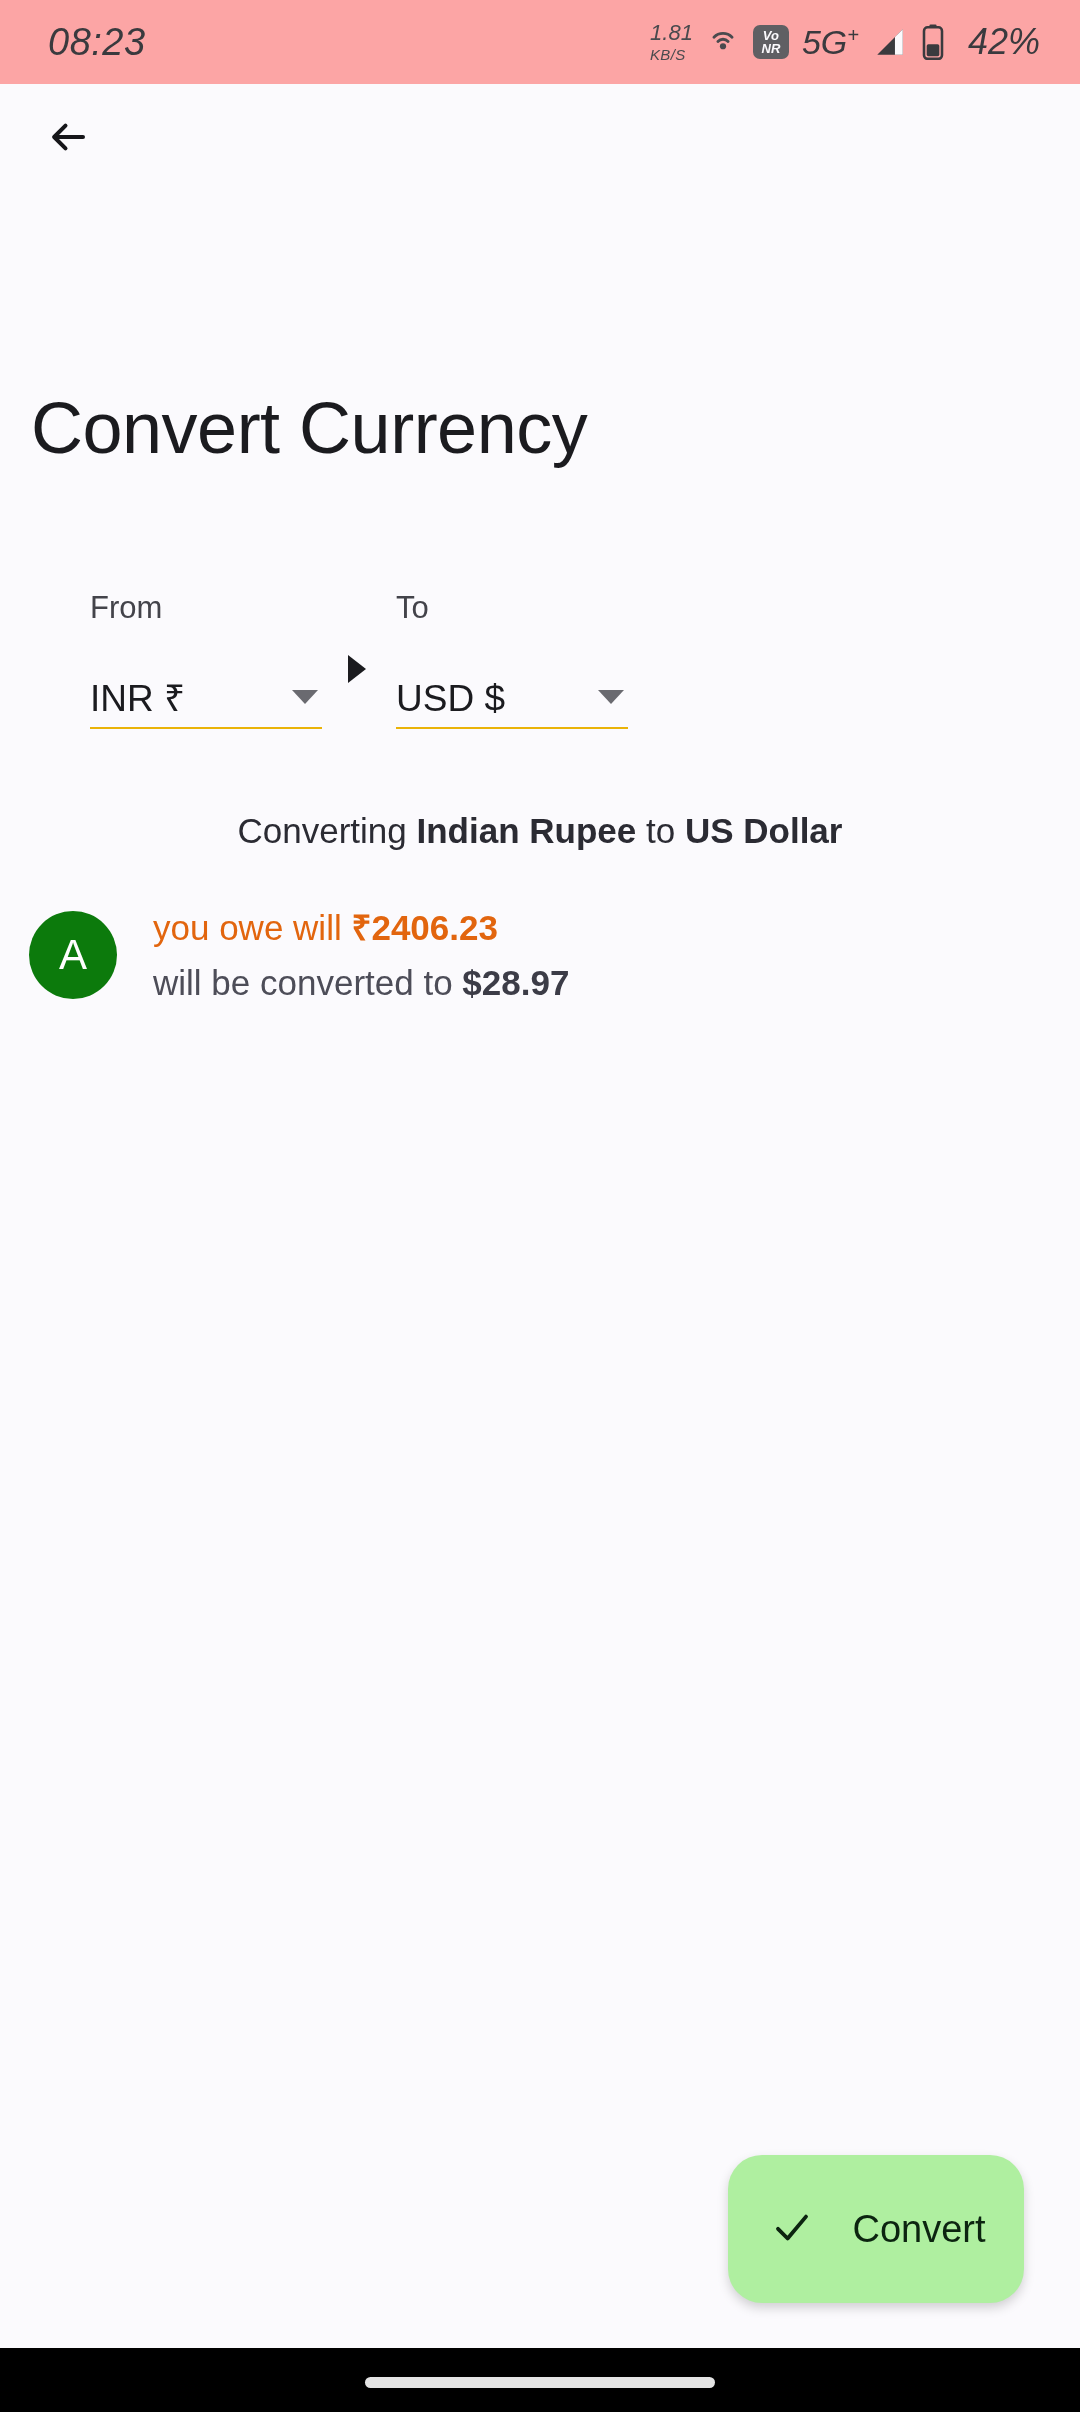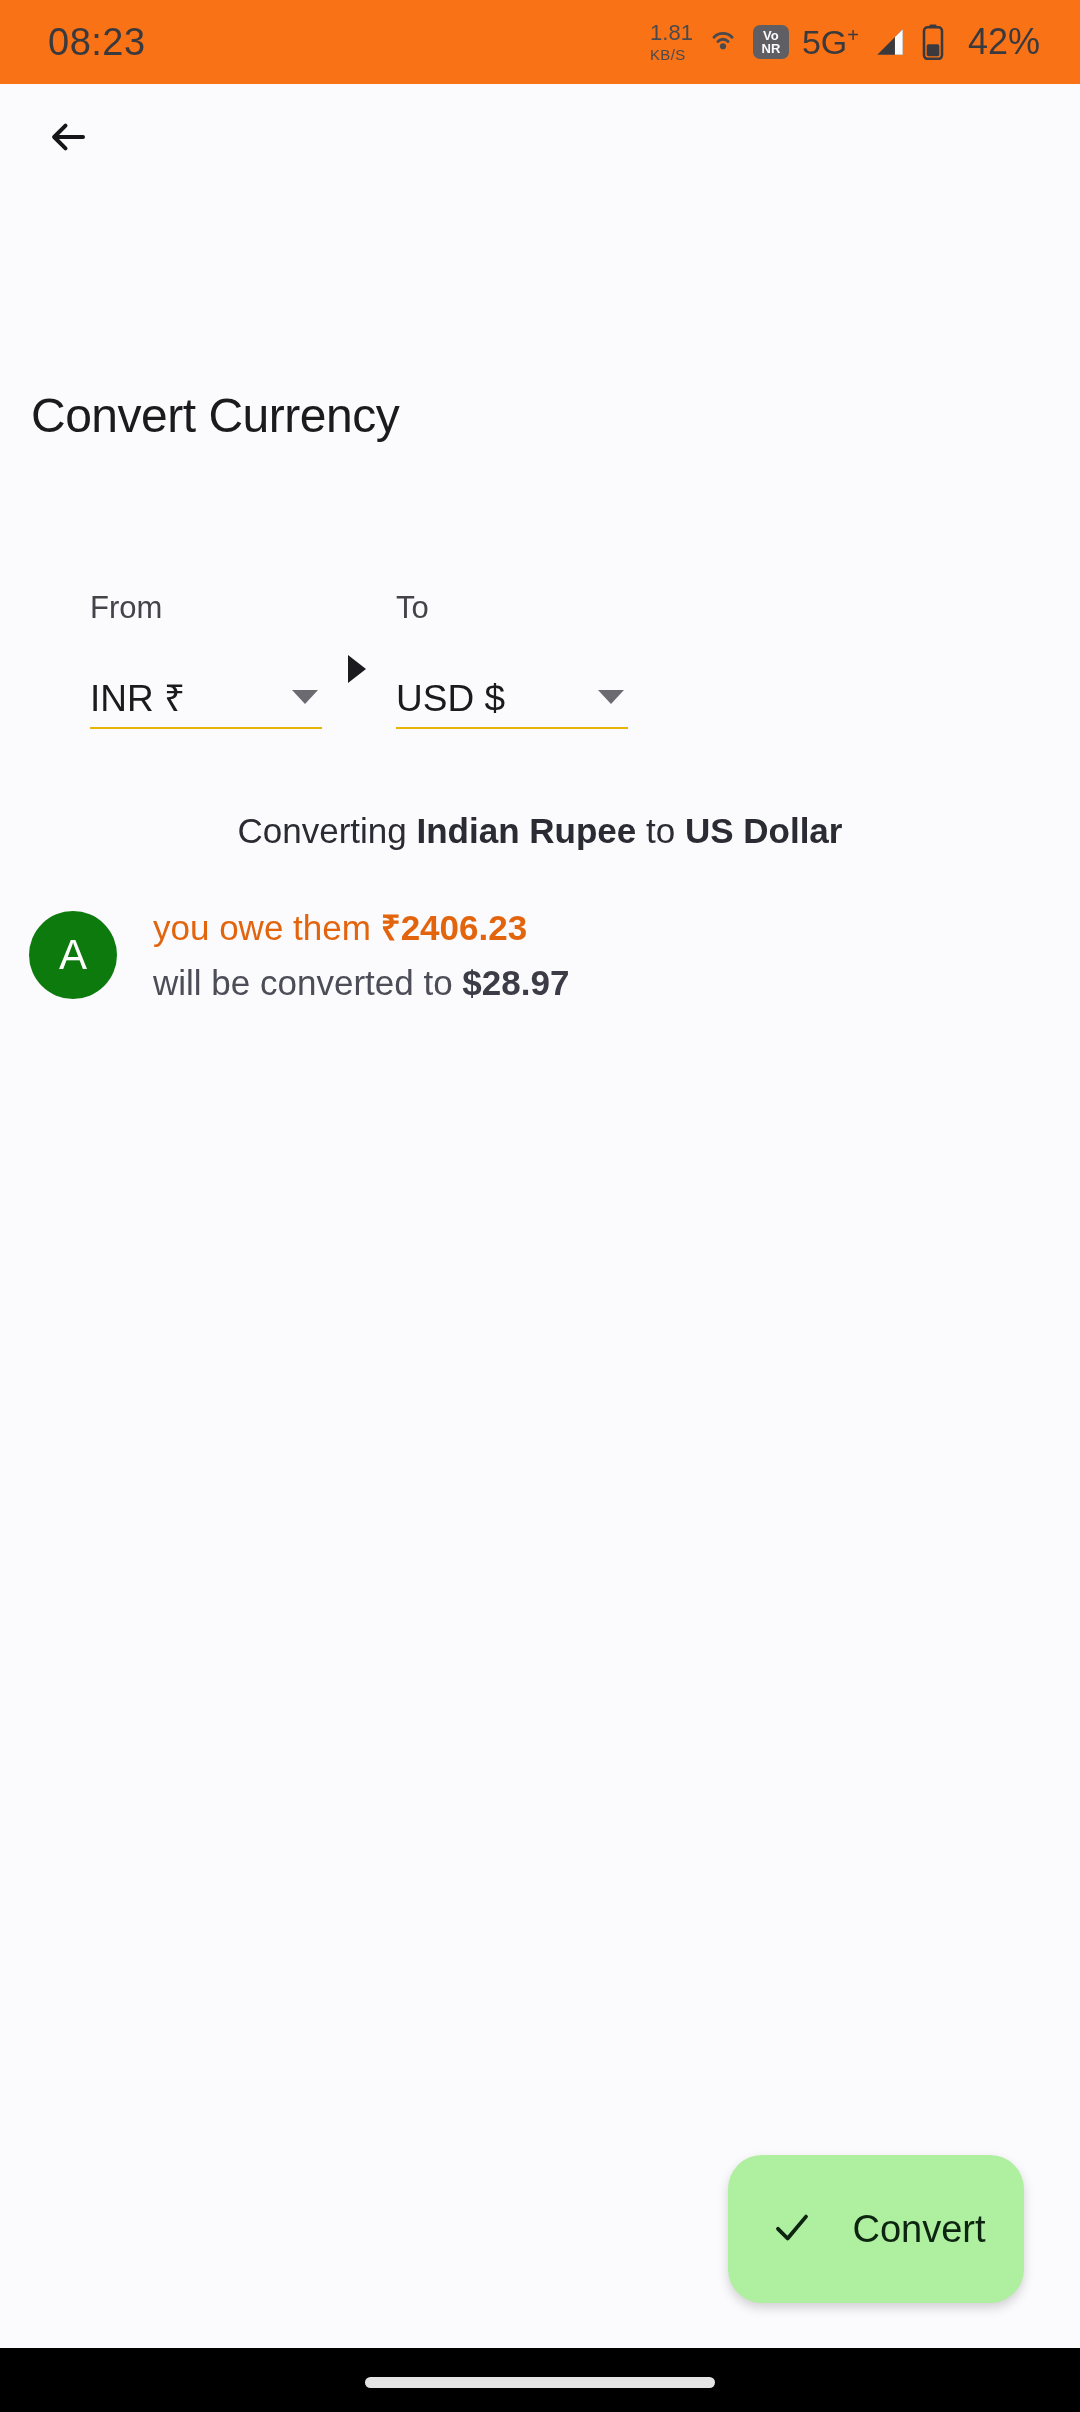--- a/index.html
+++ b/index.html
@@ -19,21 +19,22 @@
   
   .status-bar {
     position: absolute;
     top: 0; left: 0;
     width: 1080px;
     height: 84px;
     display: flex;
     align-items: center;
     justify-content: space-between;
     padding: 0 40px 0 48px;
-    background: #f97316;
+    background: #fca5a5;
+    font-style: italic;
   }
   .status-time {
     font-size: 38px;
     color: #3A3A3E;
     letter-spacing: 0.5px;
     font-family: "Liberation Sans", sans-serif;
   }
   .status-right {
     display: flex;
     align-items: center;
@@ -86,21 +87,21 @@
     display: flex; align-items: center; justify-content: center;
     cursor: pointer;
   }
 
   
   .page-title {
     position: absolute;
     top: 392px; left: 0;
     width: 1080px;
     padding-left: 31px;
-    font-size: 48px;
+    font-size: 72px;
     color: #1B1B1F;
     letter-spacing: -0.5px;
     line-height: 1;
   }
 
   
   .converter {
     position: absolute;
     top: 592px; left: 0;
     width: 1080px;
@@ -324,21 +325,21 @@
 </div>
 
 <div class="converting-line">
   <span>Converting </span><span class="bold">Indian Rupee</span><span> to </span><span class="bold">US Dollar</span>
 </div>
 
 <div class="amount-row">
   <div class="avatar">A</div>
   <div class="amount-texts">
     <div class="owe-line">
-      <span>you owe them </span><span class="amt">₹2406.23</span>
+      <span>you owe will </span><span class="amt">₹2406.23</span>
     </div>
     <div class="converted-line">
       <span>will be converted to </span><span class="amt">$28.97</span>
     </div>
   </div>
 </div>
 
 <button class="fab-convert">
   <span>
     <svg width="52" height="42" viewBox="0 0 24 24" fill="none" stroke="#0C2410" stroke-width="2.2" stroke-linecap="round" stroke-linejoin="round">

